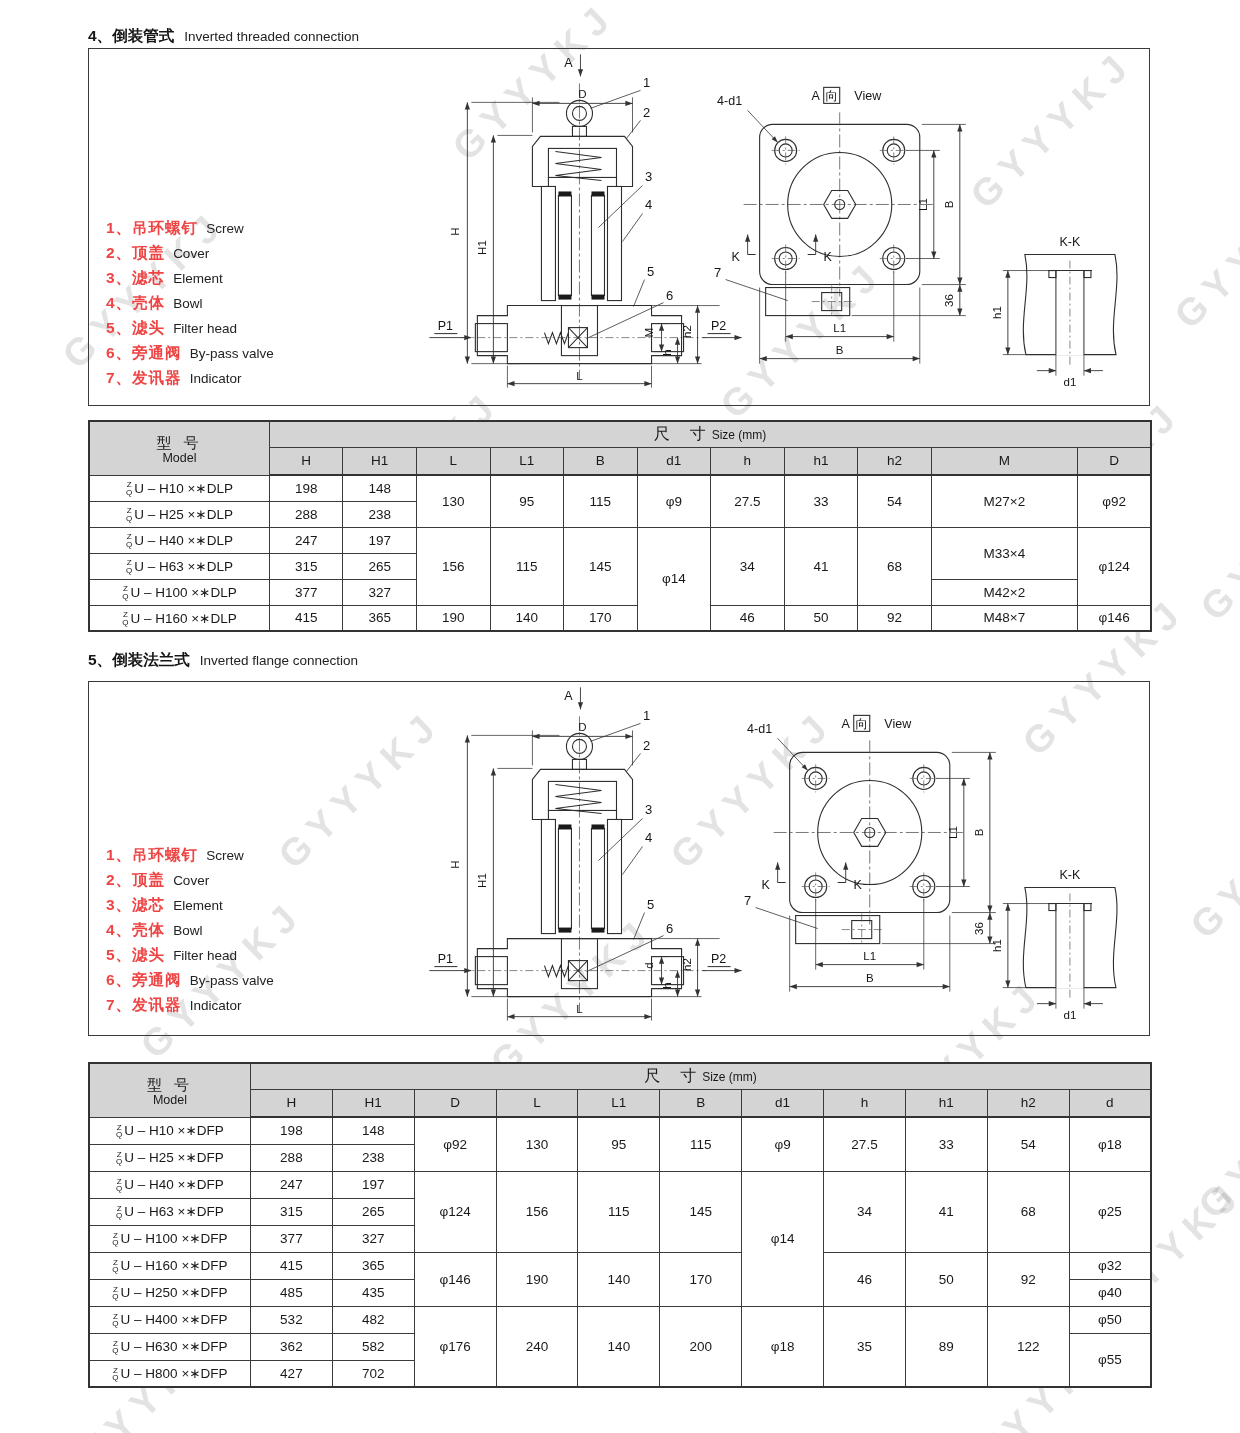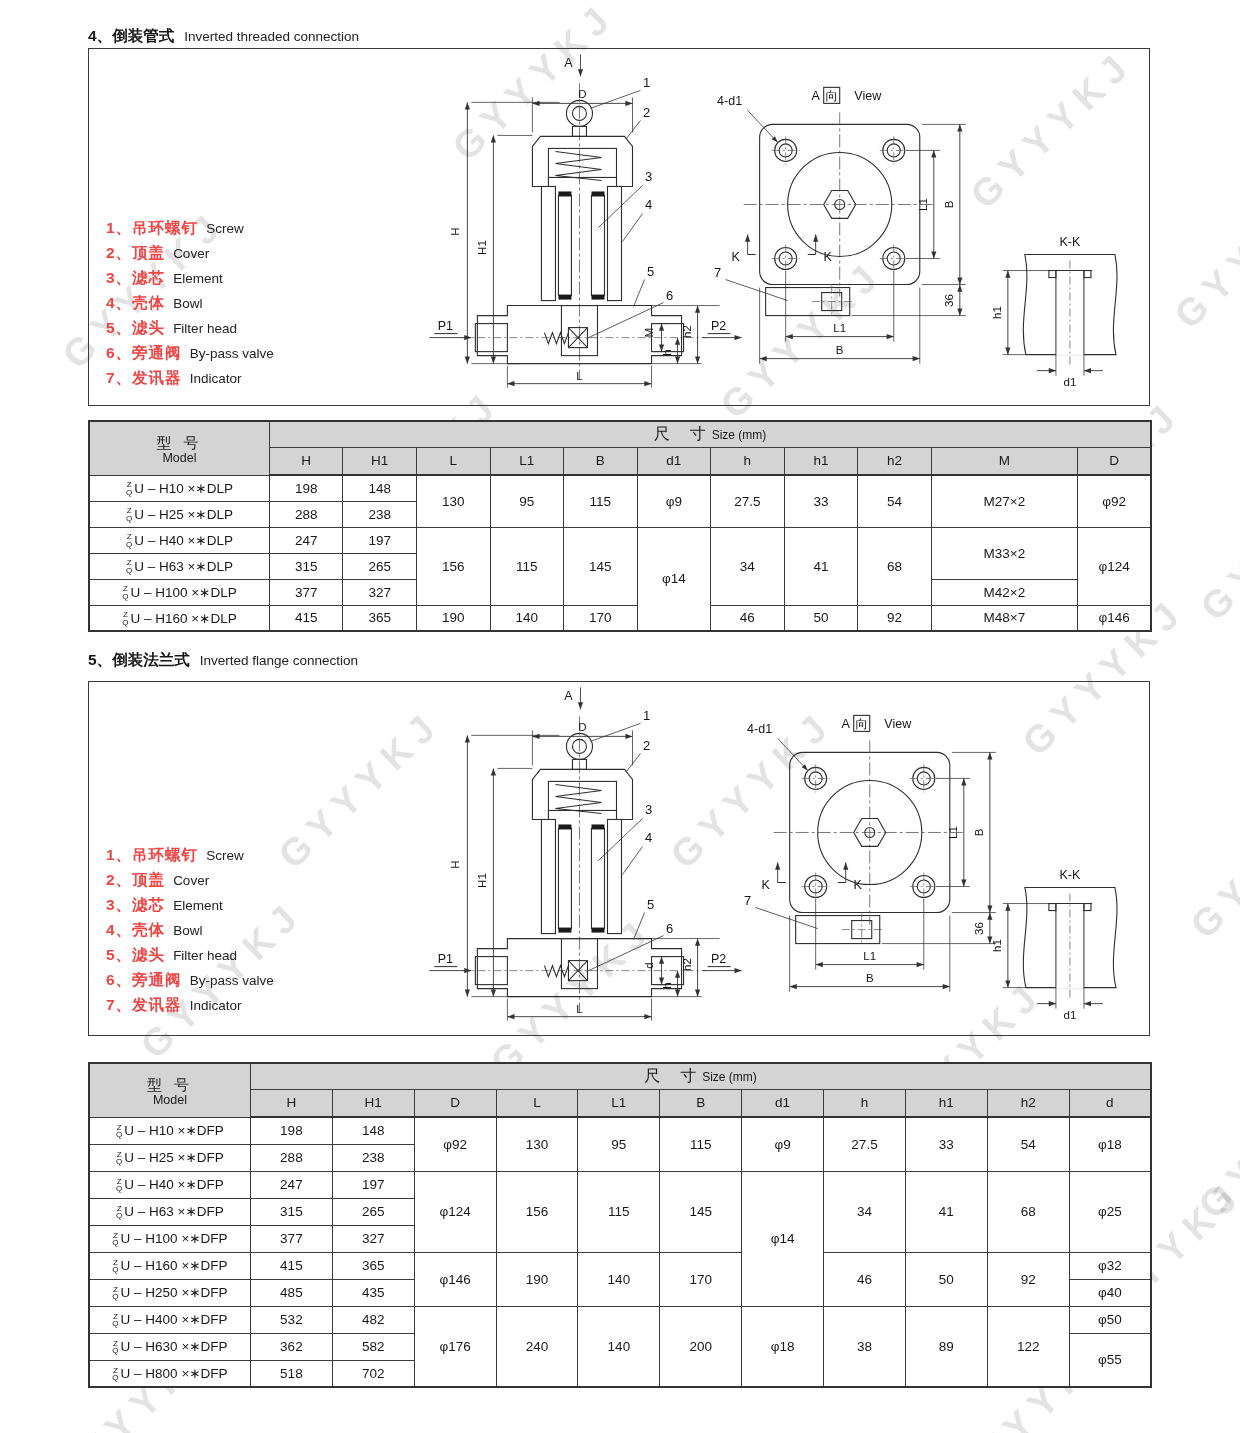--- a/index.html
+++ b/index.html
@@ -333,21 +333,21 @@
           <td class="model"><span class="zq"><i>Z</i><i>Q</i></span>U – H40 ×∗DLP</td>
           <td>247</td>
           <td>197</td>
           <td rowspan="3">156</td>
           <td rowspan="3">115</td>
           <td rowspan="3">145</td>
           <td rowspan="4">φ14</td>
           <td rowspan="3">34</td>
           <td rowspan="3">41</td>
           <td rowspan="3">68</td>
-          <td rowspan="2">M33×2</td>
+          <td rowspan="2">M33×4</td>
           <td rowspan="3">φ124</td>
         </tr>
         <tr>
           <td class="model"><span class="zq"><i>Z</i><i>Q</i></span>U – H63 ×∗DLP</td>
           <td>315</td>
           <td>265</td>
         </tr>
         <tr>
           <td class="model"><span class="zq"><i>Z</i><i>Q</i></span>U – H100 ×∗DLP</td>
           <td>377</td>
@@ -638,31 +638,31 @@
         </tr>
         <tr>
           <td class="model"><span class="zq"><i>Z</i><i>Q</i></span>U – H400 ×∗DFP</td>
           <td>532</td>
           <td>482</td>
           <td rowspan="3">φ176</td>
           <td rowspan="3">240</td>
           <td rowspan="3">140</td>
           <td rowspan="3">200</td>
           <td rowspan="3">φ18</td>
-          <td rowspan="3">38</td>
+          <td rowspan="3">35</td>
           <td rowspan="3">89</td>
           <td rowspan="3">122</td>
           <td>φ50</td>
         </tr>
         <tr>
           <td class="model"><span class="zq"><i>Z</i><i>Q</i></span>U – H630 ×∗DFP</td>
           <td>362</td>
           <td>582</td>
           <td rowspan="2">φ55</td>
         </tr>
         <tr>
           <td class="model"><span class="zq"><i>Z</i><i>Q</i></span>U – H800 ×∗DFP</td>
-          <td>518</td>
+          <td>427</td>
           <td>702</td>
         </tr>
       </tbody>
     </table>
 </div>
 
 </body></html>

